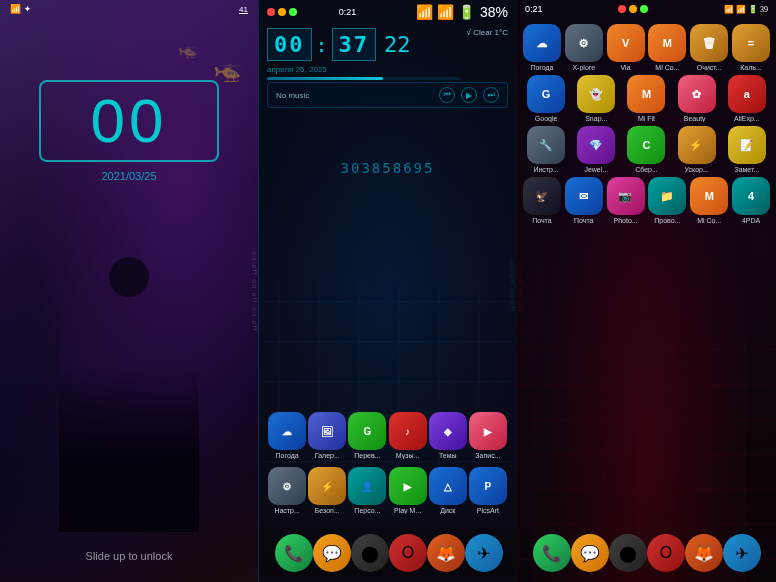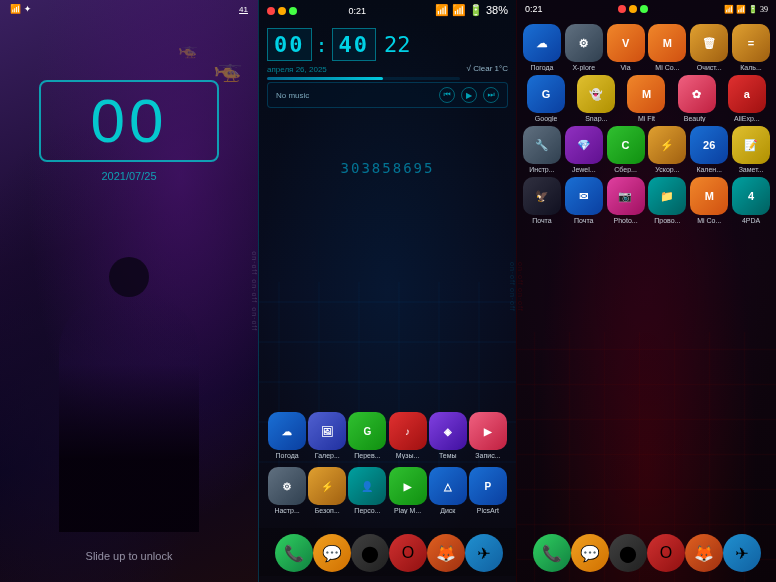--- a/index.html
+++ b/index.html
@@ -185,21 +185,20 @@
       color: rgba(0,220,240,0.95);
       font-family: monospace;
     }
     .cyber-weather-info {
       position: absolute;
       top: 28px;
       right: 8px;
       text-align: right;
       font-size: 8px;
       color: rgba(180,220,240,0.8);
-      margin-top: 36px;
     }
     .cyber-date {
       font-size: 8px;
       color: rgba(0,180,200,0.7);
       margin-top: 2px;
     }
     .cyber-progress-bar {
       height: 3px;
       background: rgba(0,50,80,0.5);
       border-radius: 2px;
@@ -477,21 +476,21 @@
 
   <div class="lock-status-bar">
     <span style="font-size:9px;">📶 ✦</span>
     <span style="font-size:8px;text-decoration:underline;">41</span>
   </div>
 
   <div class="lock-clock-area">
     <div class="lock-clock-box">
       <div class="lock-clock-hour">00</div>
     </div>
-    <div class="lock-date">2021/07/25</div>
+    <div class="lock-date">2021/03/25</div>
   </div>
 
   <div class="slide-to-unlock">Slide up to unlock</div>
 
   <div class="panel-1-on-off">
     <div class="on-off-text">on·off</div>
     <div class="on-off-text">on·off</div>
     <div class="on-off-text">on·off</div>
   </div>
 </div>
@@ -500,31 +499,31 @@
   <div class="cyber-bg"></div>
   <div class="cyber-circuit-lines"></div>
 
   <div class="p2-status-bar">
     <div class="p2-status-dots">
       <div class="p2-status-dot dot-red"></div>
       <div class="p2-status-dot dot-yellow"></div>
       <div class="p2-status-dot dot-green"></div>
     </div>
     <span style="font-size:9px;color:white;">0:21</span>
-    <span style="font-size:11px;padding-left:18px;">📶 📶 🔋 <span>38%</span></span>
+    <span style="font-size:14px;padding-left:18px;">📶 📶 🔋 <span>38%</span></span>
   </div>
 
   <div class="cyber-clock-area">
     <div class="cyber-clock-display">
       <div class="cyber-clock-box">
         <span class="cyber-time-main">00</span>
       </div>
       <span class="cyber-time-sep">:</span>
       <div class="cyber-clock-box">
-        <span class="cyber-time-main">40</span>
+        <span class="cyber-time-main">37</span>
       </div>
       <span class="cyber-time-sep"> </span>
       <span class="cyber-time-sec">22</span>
     </div>
     <div class="cyber-date">апреля  26, 2025</div>
     <div class="cyber-progress-bar">
       <div class="cyber-progress-fill"></div>
     </div>
   </div>
 
@@ -699,24 +698,20 @@
         </div>
         <div class="p3-app-item">
           <div class="p3-app-icon ic-green">С</div>
           <div class="p3-app-label">Сбер...</div>
         </div>
         <div class="p3-app-item">
           <div class="p3-app-icon ic-amber">⚡</div>
           <div class="p3-app-label">Ускор...</div>
         </div>
         <div class="p3-app-item">
-          <div class="p3-app-icon ic-blue">26</div>
-          <div class="p3-app-label">Кален...</div>
-        </div>
-        <div class="p3-app-item">
           <div class="p3-app-icon ic-yellow">📝</div>
           <div class="p3-app-label">Замет...</div>
         </div>
       </div>
       <div class="p3-app-row">
         <div class="p3-app-item">
           <div class="p3-app-icon ic-dark">🦅</div>
           <div class="p3-app-label">Почта</div>
         </div>
         <div class="p3-app-item">

